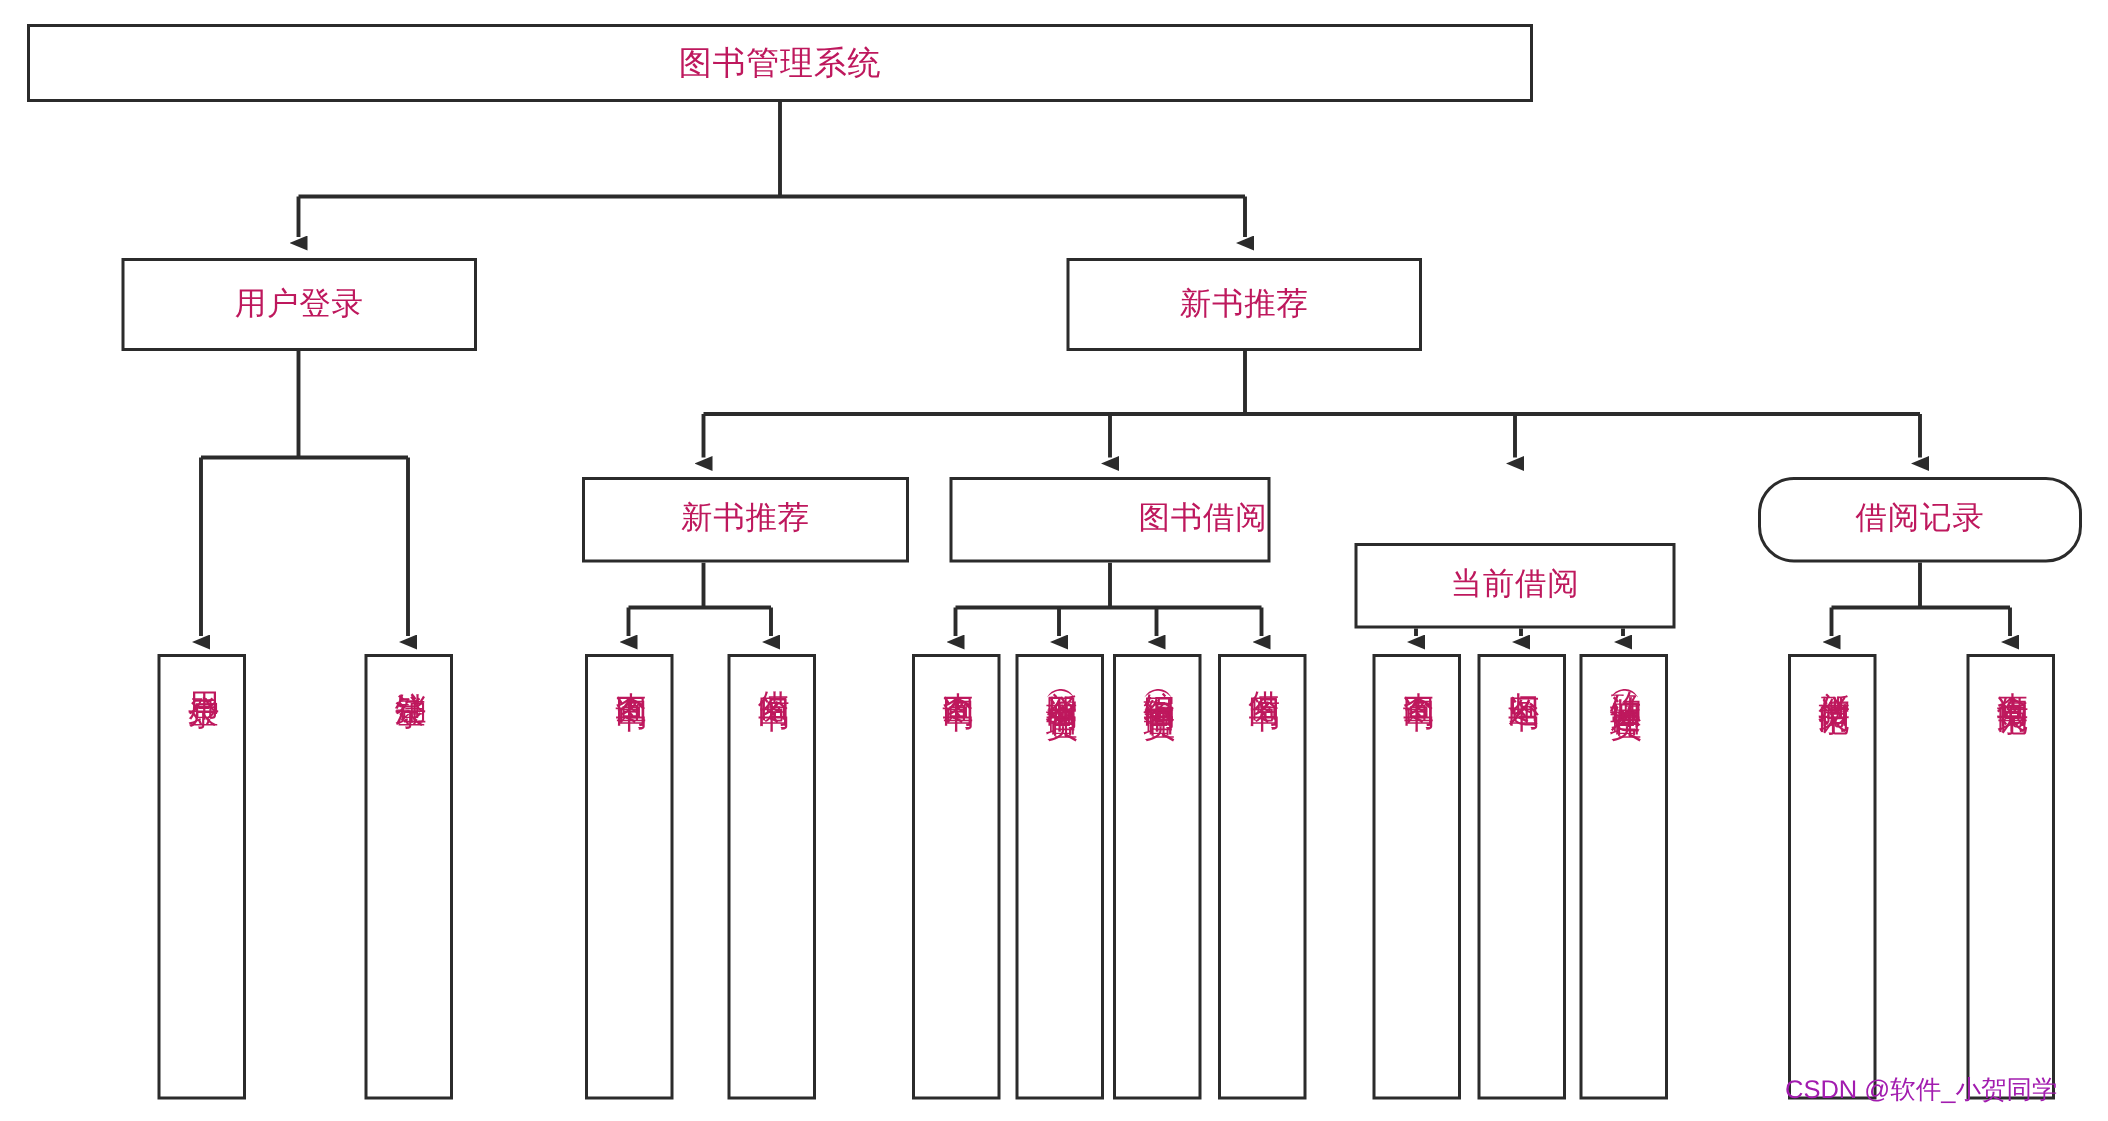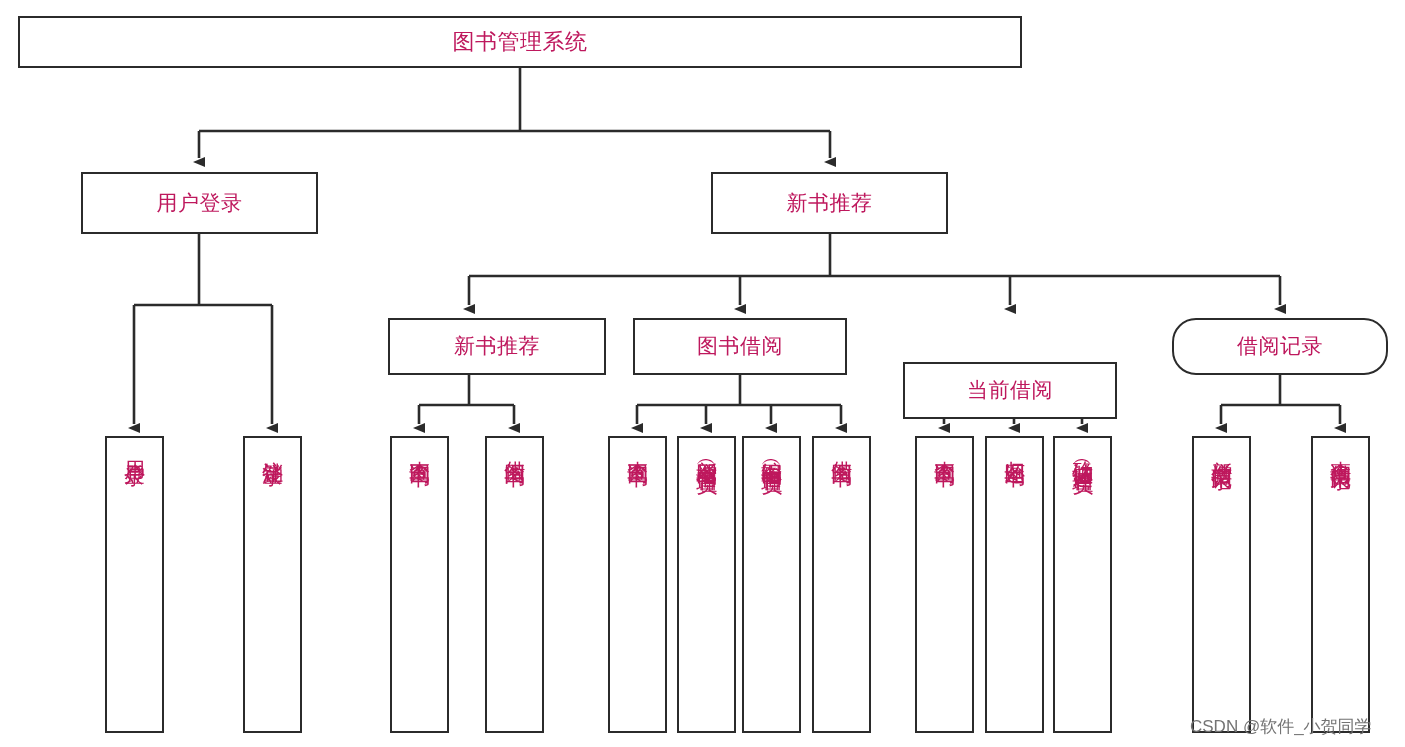--- a/index.html
+++ b/index.html
@@ -54,21 +54,21 @@
     writing-mode: vertical-rl;
     text-orientation: upright;
     font-size: 21px;
     line-height: 1.08;
     letter-spacing: 2px;
   }
   .node.root .label { font-size: 22px; }
   .watermark {
     position: absolute;
     font-size: 17px;
-    color: #737373;
+    color: #a21caf;
     white-space: nowrap;
     user-select: none;
   }
 </style>
 </head>
 <body>
 
 <div id="canvas">
 
   <svg class="edges" viewBox="0 0 1405 747">
@@ -128,21 +128,21 @@
   <div class="node horiz" style="left:81px; top:172px; width:237px; height:62px;">
     <span class="label">用户登录</span>
   </div>
   <div class="node horiz" style="left:711px; top:172px; width:237px; height:62px;">
     <span class="label">新书推荐</span>
   </div>
 
   <div class="node horiz" style="left:360px; top:318px; width:218px; height:57px;margin-left:28px;">
     <span class="label">新书推荐</span>
   </div>
-  <div class="node horiz" style="left:633px; top:318px; width:214px; height:57px;">
+  <div class="node horiz" style="left:633px; top:318px; width:214px; height:57px;justify-content:flex-end;">
     <span class="label">图书借阅</span>
   </div>
   <div class="node horiz" style="left:903px; top:318px; width:214px; height:57px;margin-top:44px;">
     <span class="label">当前借阅</span>
   </div>
   <div class="node horiz" style="left:1172px; top:318px; width:216px; height:57px;border-radius:24px;">
     <span class="label">借阅记录</span>
   </div>
 
   <div class="node vert" style="left:105px; top:436px; width:59px; height:297px;">

